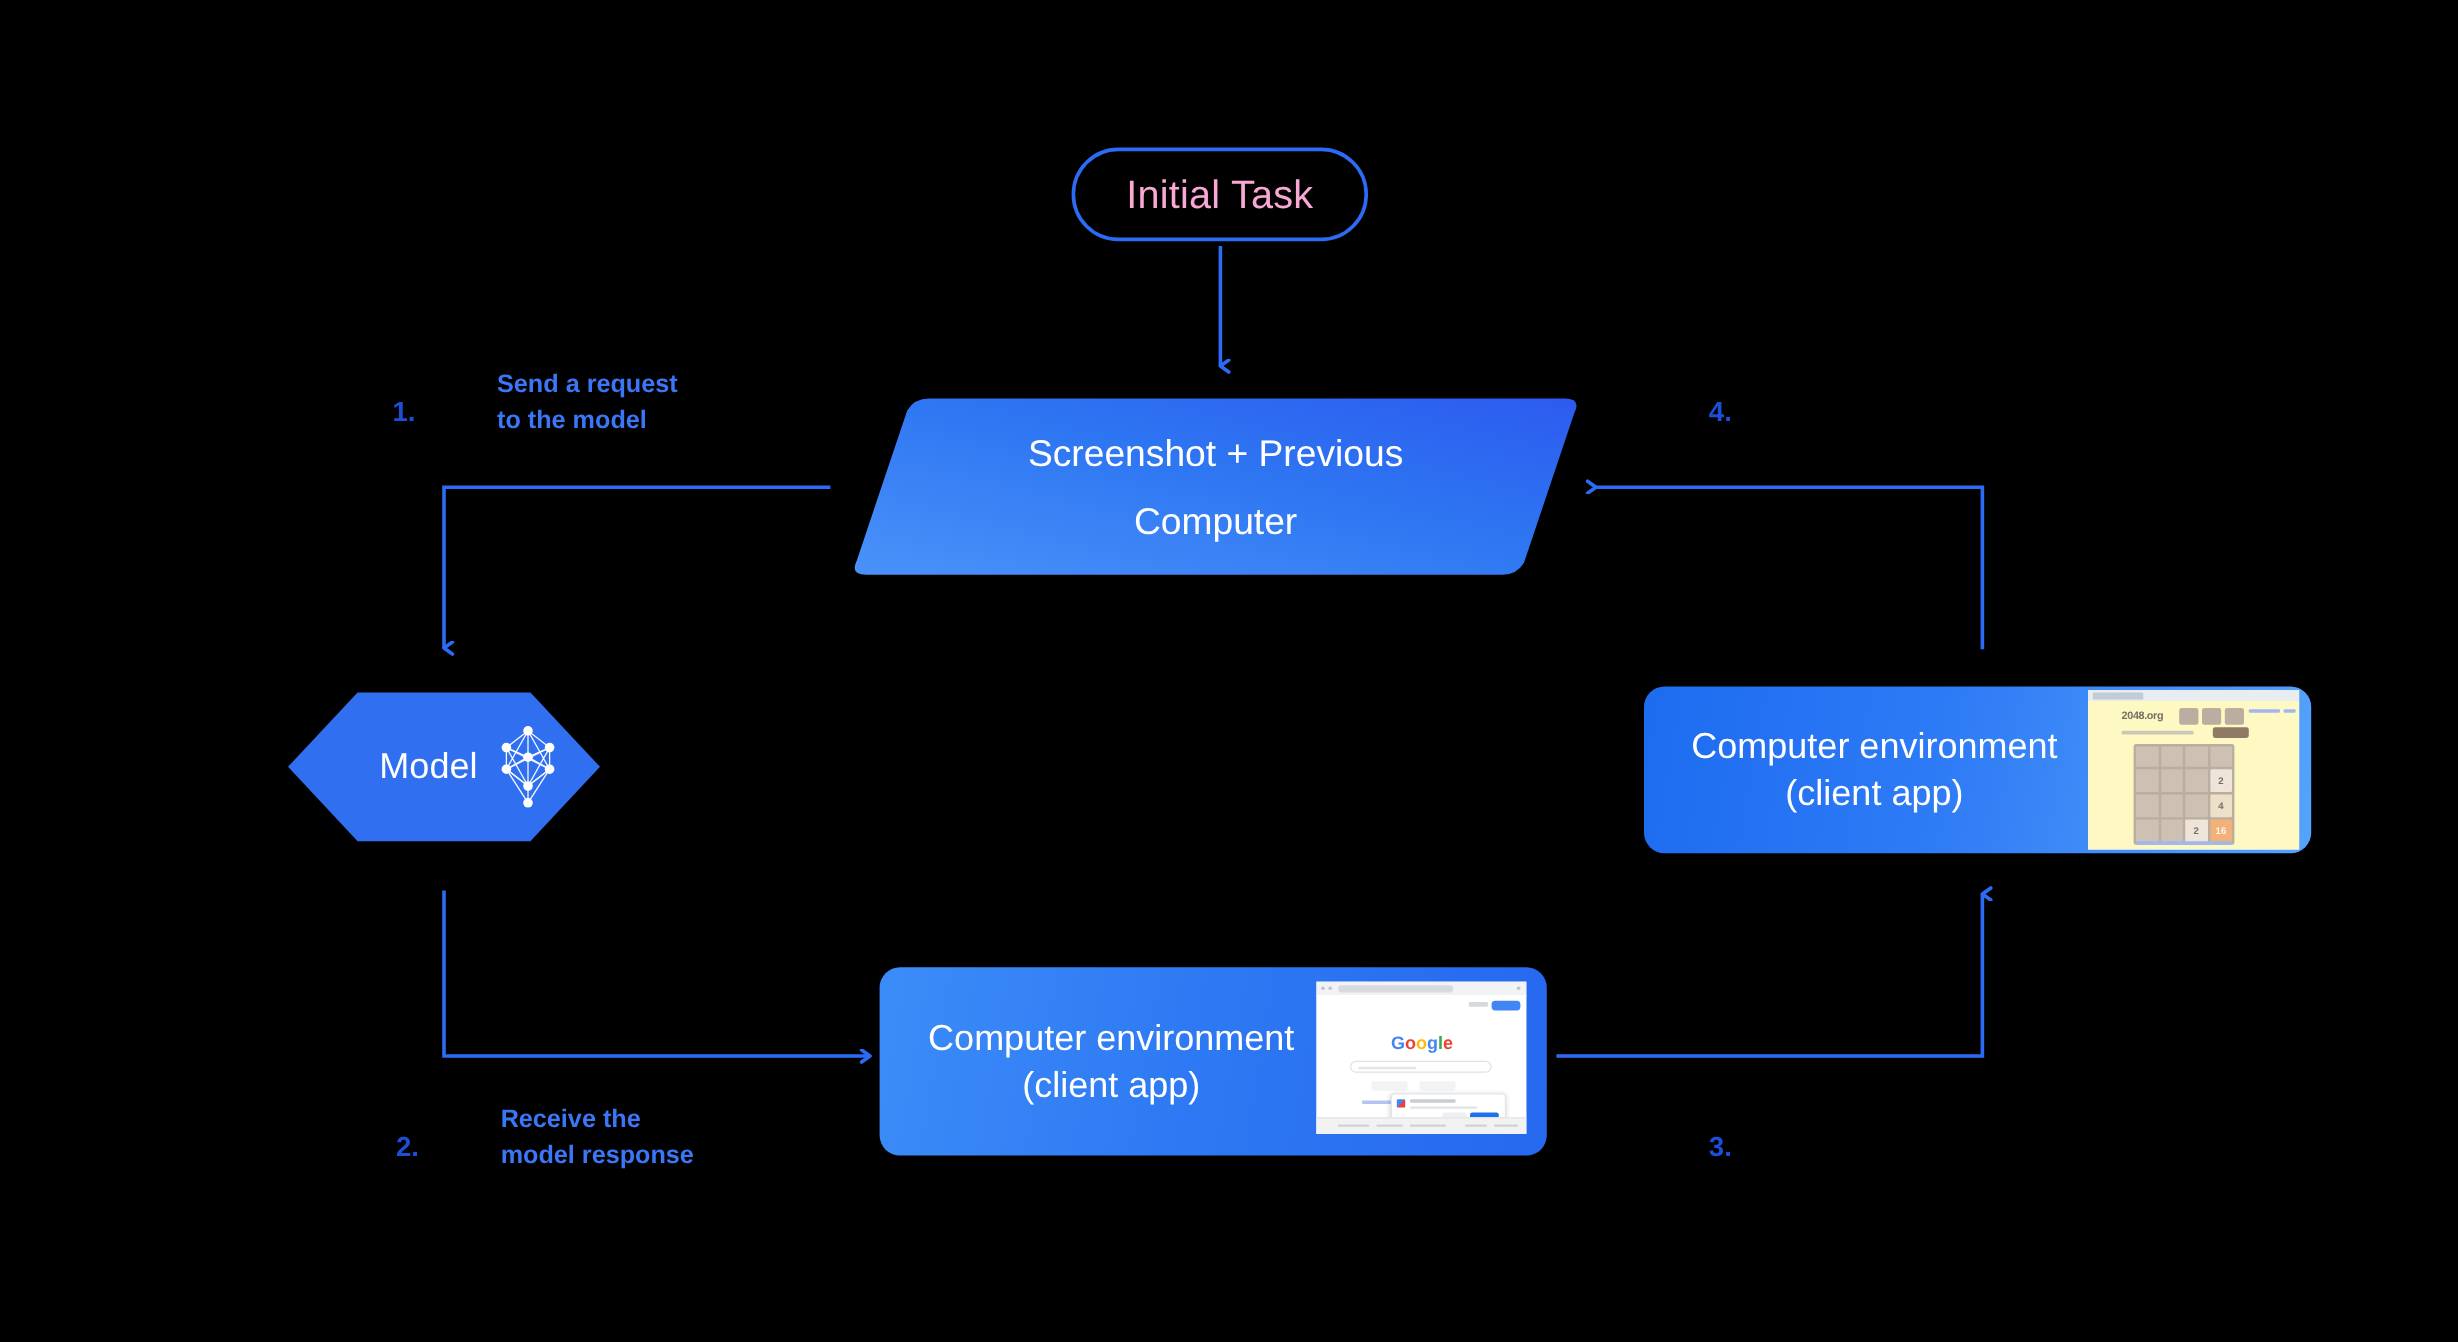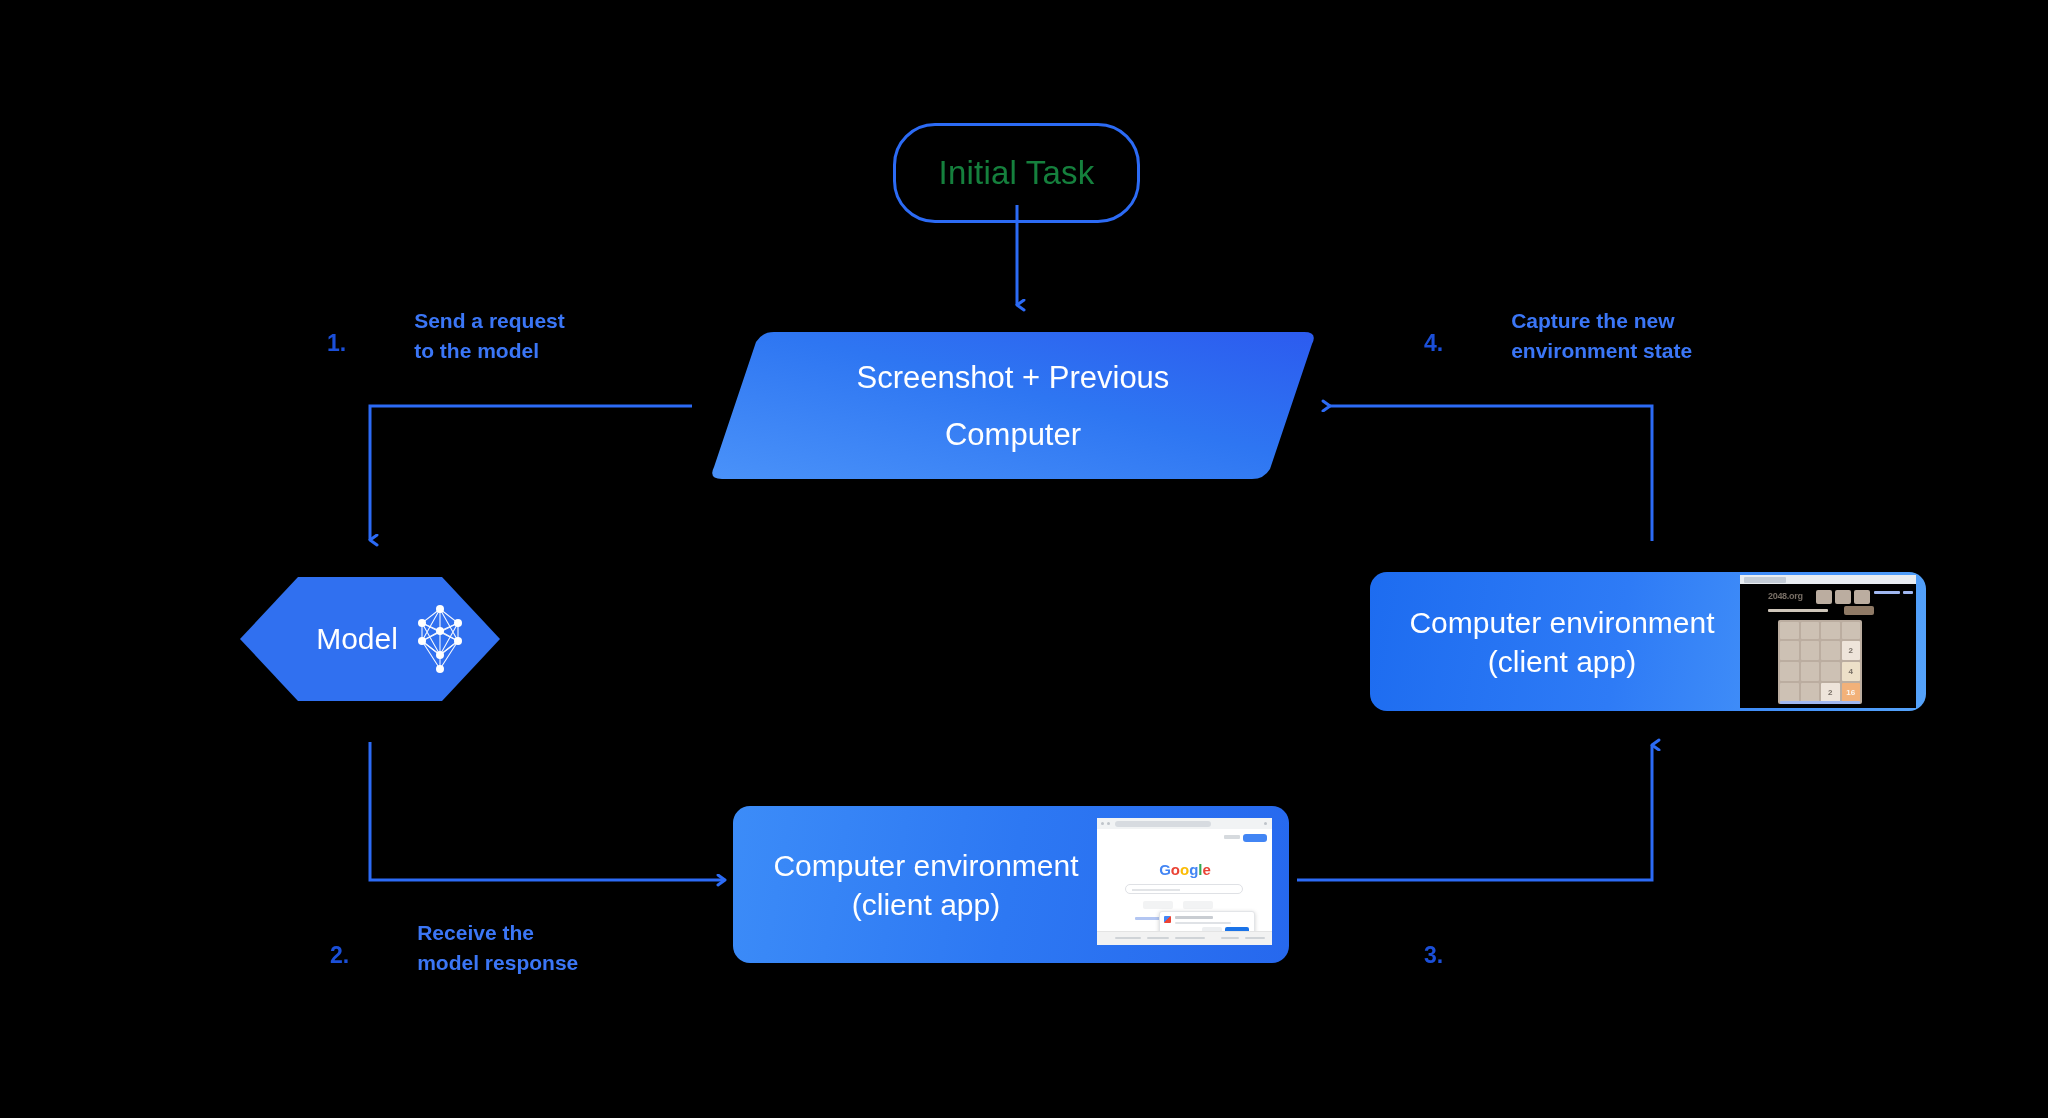--- a/index.html
+++ b/index.html
@@ -28,28 +28,28 @@
     height: 1118px;
     pointer-events: none;
   }
 
   
   .pill {
     position: absolute;
     left: 893px;
     top: 123px;
     width: 247px;
-    height: 100px;
+    height: 78px;
     border: 3px solid #2C6BF5;
     border-radius: 42px;
     box-sizing: border-box;
     display: flex;
     align-items: center;
     justify-content: center;
-    color: #15803d;
+    color: #f9a8d4;
     font-size: 33px;
     letter-spacing: 0.2px;
   }
 
   
   .para-wrap {
     position: absolute;
     left: 706px;
     top: 330px;
     width: 614px;
@@ -177,21 +177,21 @@
     position: absolute;
     left: 4px; top: 1.5px;
     width: 42px; height: 6px;
     background: #C3CBD6;
     border-radius: 1px;
   }
   .t2048-body {
     position: absolute;
     left: 0; top: 9px;
     right: 0; bottom: 0;
-    background: #000000;
+    background: #fef9c3;
   }
   .t2048-logo {
     position: absolute;
     left: 28px; top: 7px;
     font-size: 9px;
     font-weight: bold;
     color: #776E65;
     letter-spacing: -0.3px;
   }
   .t2048-score {
@@ -627,17 +627,15 @@
   <div class="step" id="step-2">
     <span class="step-num">2.</span>
     <span class="step-text">Receive the
 model response</span>
   </div>
   <div class="step" id="step-3">
     <span class="step-num">3.</span>
   </div>
   <div class="step" id="step-4">
     <span class="step-num">4.</span>
-    <span class="step-text">Capture the new
-environment state</span>
   </div>
 
 </div>
 
 </body></html>

